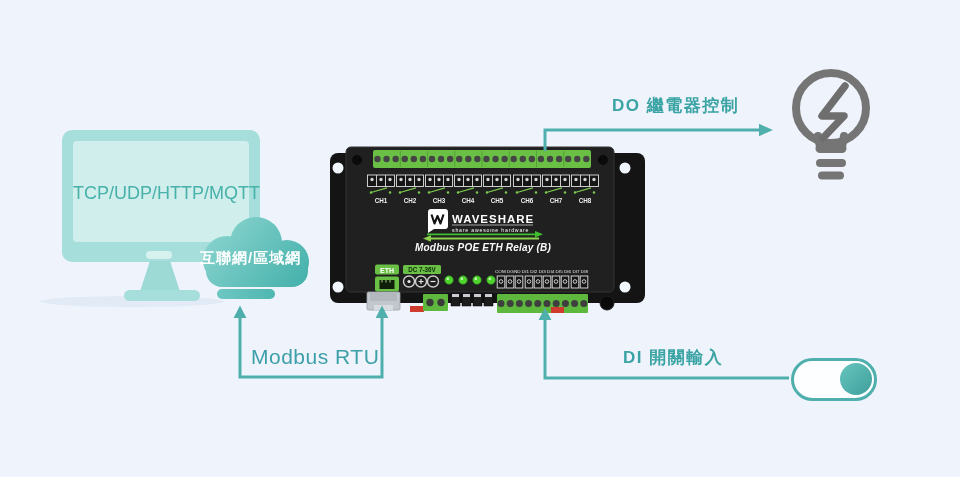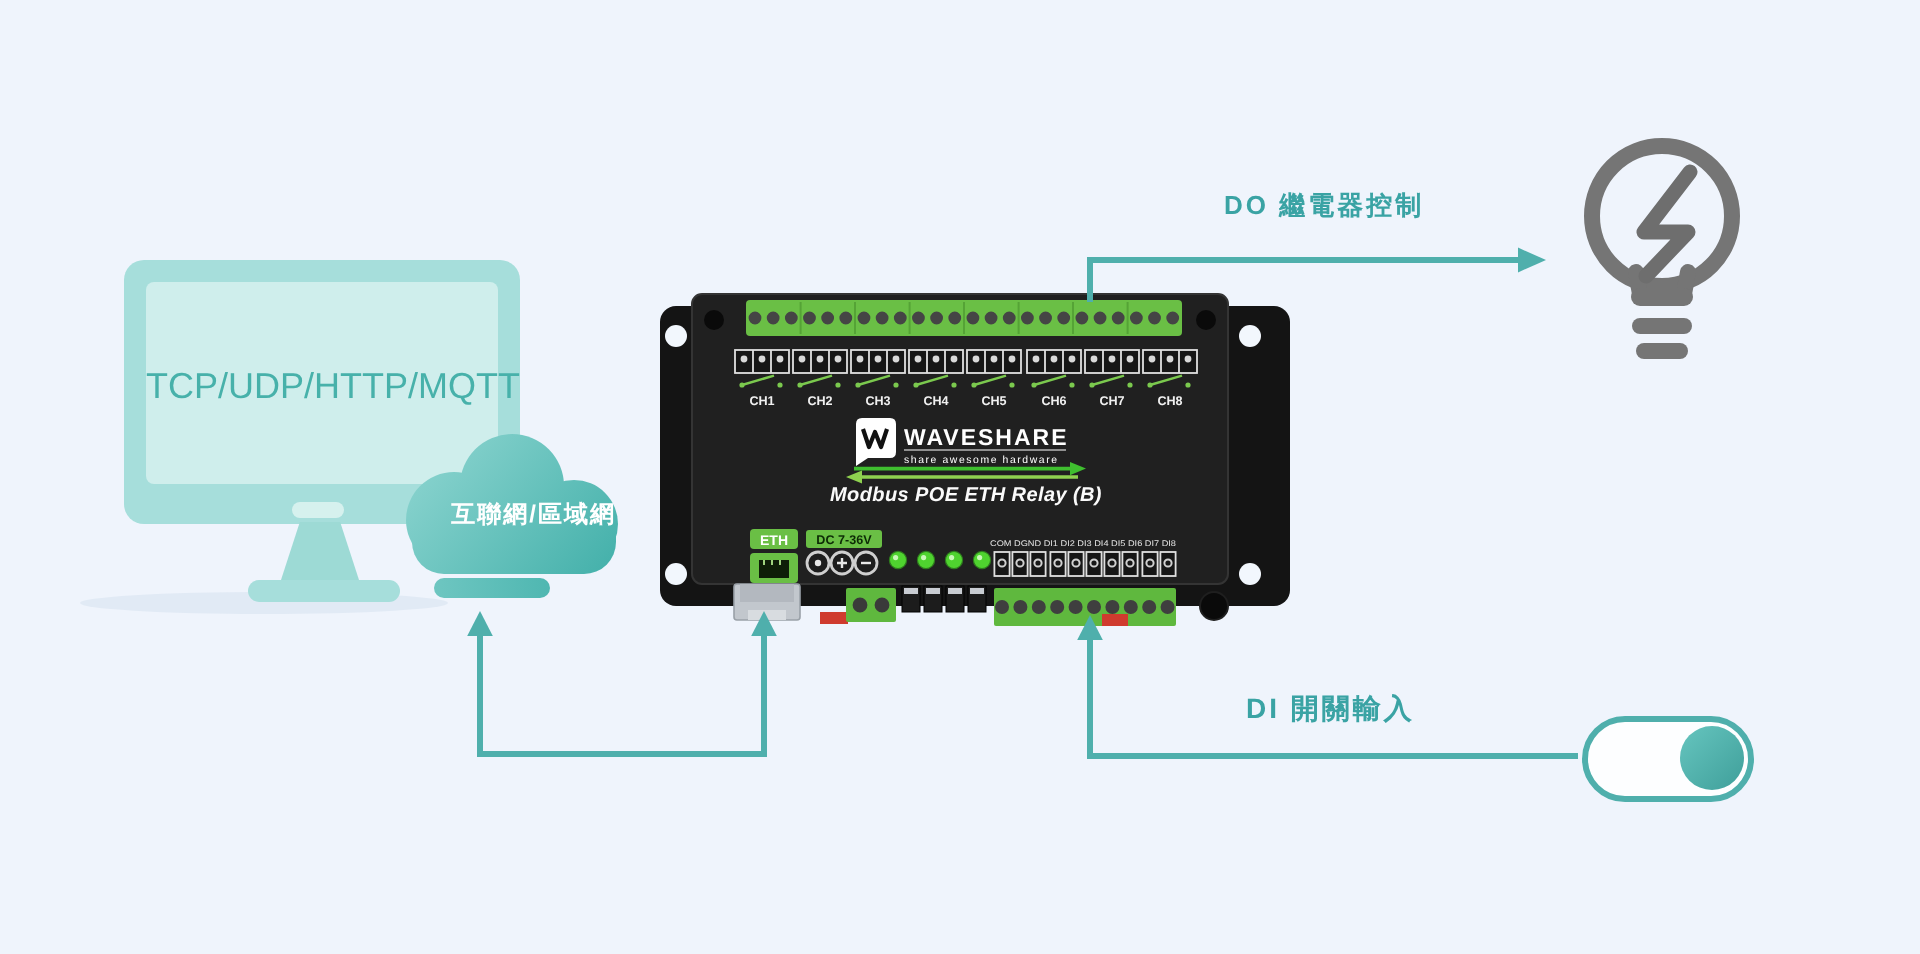--- a/index.html
+++ b/index.html
@@ -10,28 +10,28 @@
   .monitor-frame{left:62px;top:130px;width:198px;height:132px;background:#a6dedb;border-radius:10px;}
   .monitor-screen{left:73px;top:141px;width:176px;height:101px;background:#cfeeec;border-radius:4px;}
   .monitor-pill{left:146px;top:251px;width:26px;height:8px;background:#d6f1ee;border-radius:4px;}
   .monitor-neck{left:132px;top:261px;width:56px;height:31px;background:#9ddad5;
                 clip-path:polygon(32% 0,68% 0,86% 100%,14% 100%);}
   .monitor-base{left:124px;top:290px;width:76px;height:11px;background:#a6dedb;border-radius:6px;}
   .monitor-shadow{left:40px;top:296px;width:184px;height:11px;background:#e1eaf5;border-radius:50%;}
   .screen-label{left:73px;top:183px;width:176px;text-align:center;font-size:18px;font-weight:500;
                 color:#47b1aa;white-space:nowrap;}
   
-  .cloud-label{left:200px;top:249px;width:108px;text-align:right;font-size:12px;font-weight:bold;
+  .cloud-label{left:200px;top:249px;width:108px;text-align:left;font-size:15px;font-weight:bold;
                color:#ffffff;letter-spacing:1px;white-space:nowrap;}
   .cloud-underline{left:217px;top:289px;width:58px;height:10px;border-radius:5px;
                    background:linear-gradient(90deg,#6ec6c1,#4fb7b1);}
   
   .t{position:absolute;color:#3aa3a4;font-weight:600;white-space:nowrap;}
-  .do-label{left:612px;top:94px;font-size:13px;letter-spacing:1.5px;}
-  .di-label{left:623px;top:346px;font-size:14px;letter-spacing:1.5px;}
+  .do-label{left:612px;top:94px;font-size:17px;letter-spacing:1.5px;}
+  .di-label{left:623px;top:346px;font-size:17px;letter-spacing:1.5px;}
   .modbus{color:#3d9fa8;font-weight:500;font-size:21px;letter-spacing:.5px;}
   .rtu{left:251px;top:345px;}
   .tcp{left:248px;top:383px;}
   
   .toggle{left:791px;top:358px;width:86px;height:43px;border:3.5px solid #4fafac;border-radius:22px;
           background:#fdfeff;box-sizing:border-box;}
   .knob{position:absolute;right:2px;top:2px;width:32px;height:32px;border-radius:50%;
         background:linear-gradient(135deg,#66c5bf,#3f9f9a);}
   svg{display:block;}
 </style>
@@ -229,14 +229,15 @@
       <path d="M65 26 L42 56 H64 L43 78" stroke="#6e6e6e" stroke-width="7.5" stroke-linejoin="round"></path>
     </g>
   </svg>
 
   <div class="abs toggle">
     <div class="knob"></div>
   </div>
 
   <div class="t do-label">DO 繼電器控制</div>
   <div class="t di-label">DI 開關輸入</div>
+  <div class="t modbus rtu">Modbus RTU</div>
 
 </div>
 
 </body></html>

